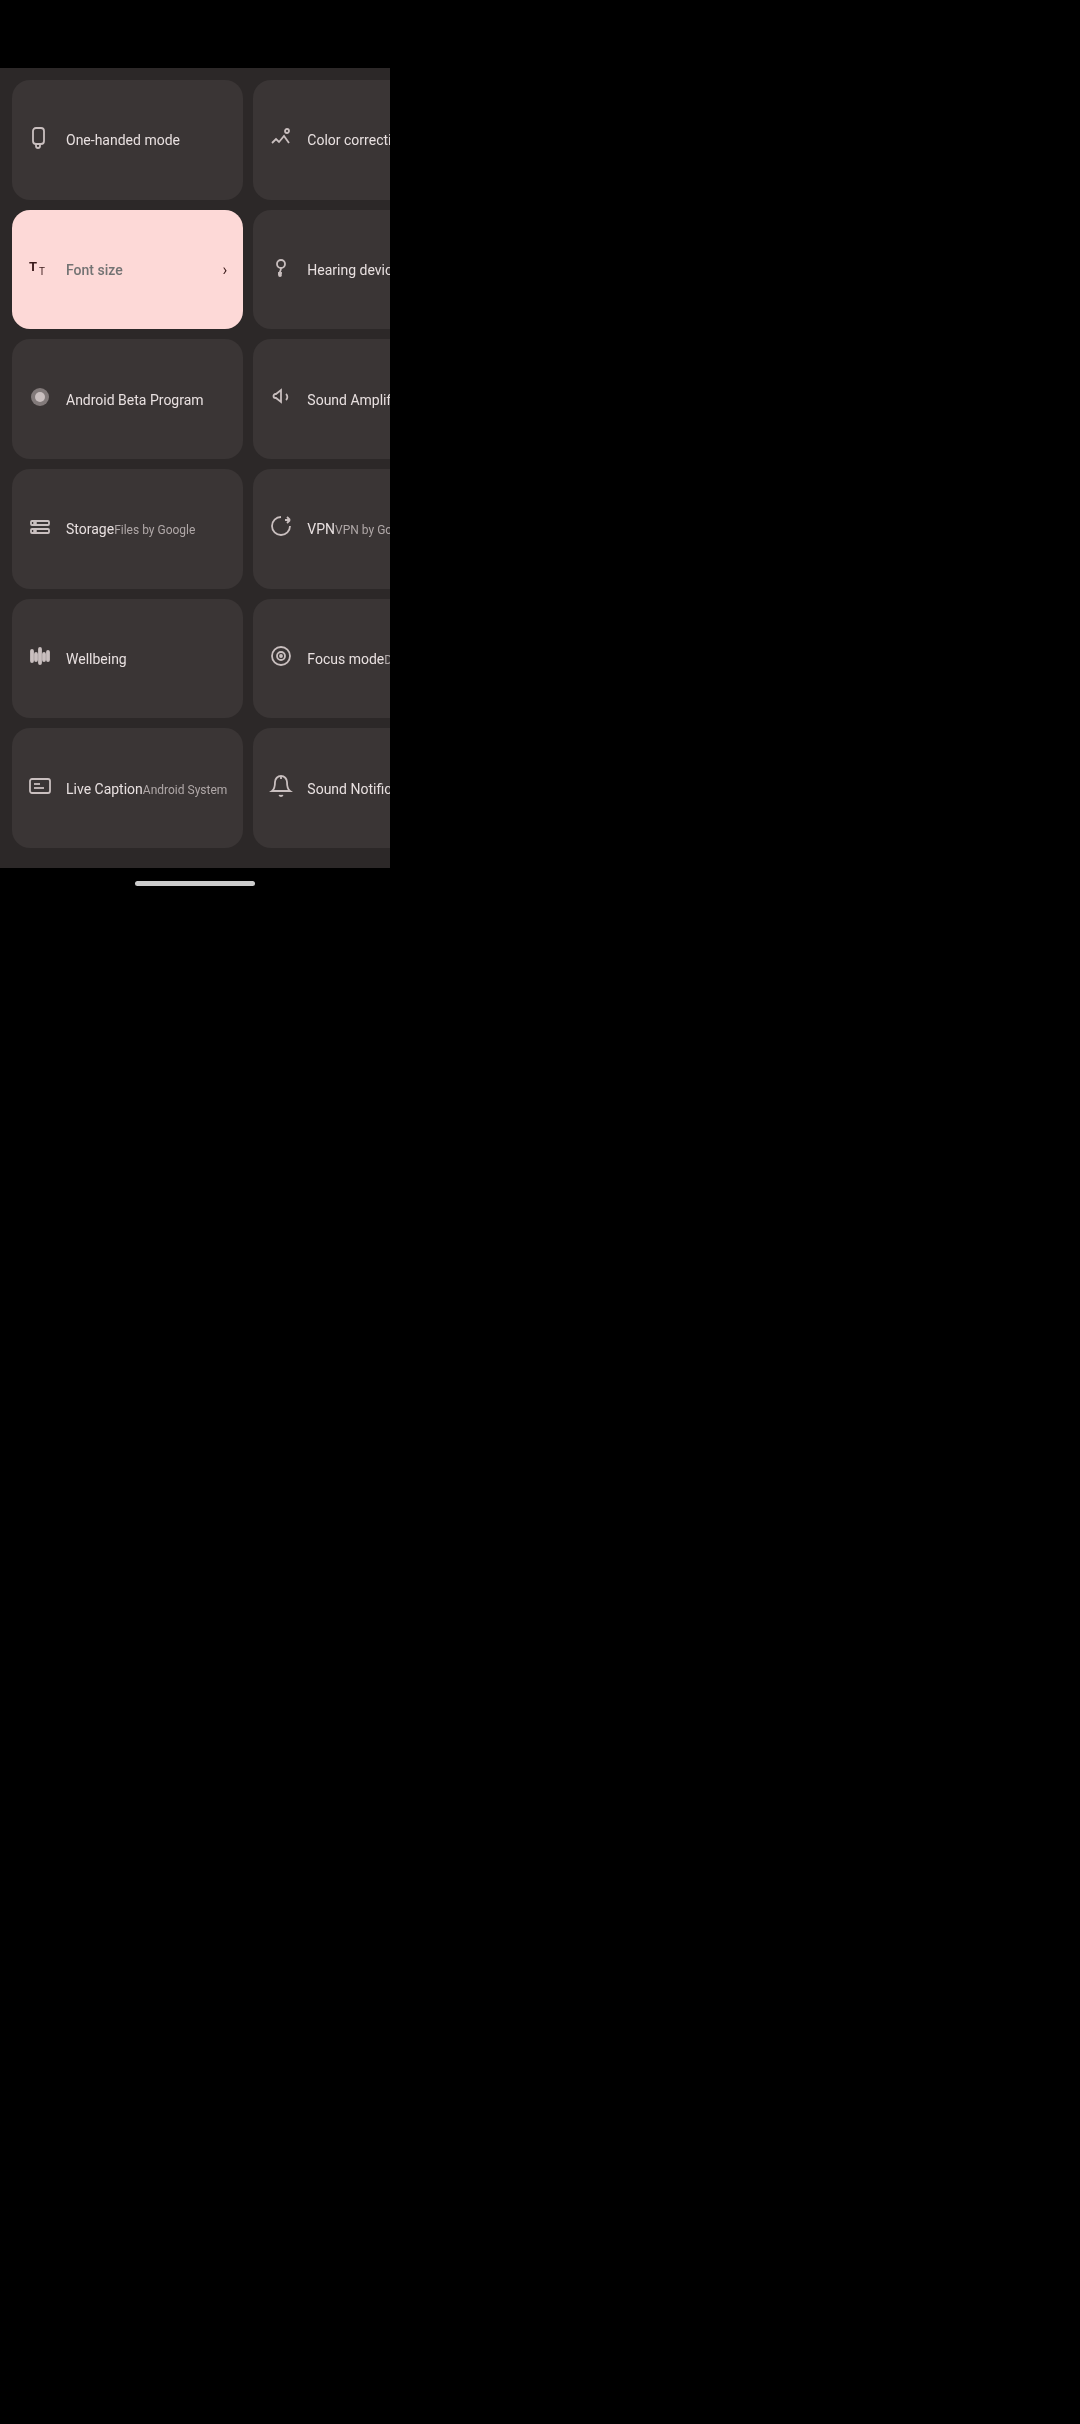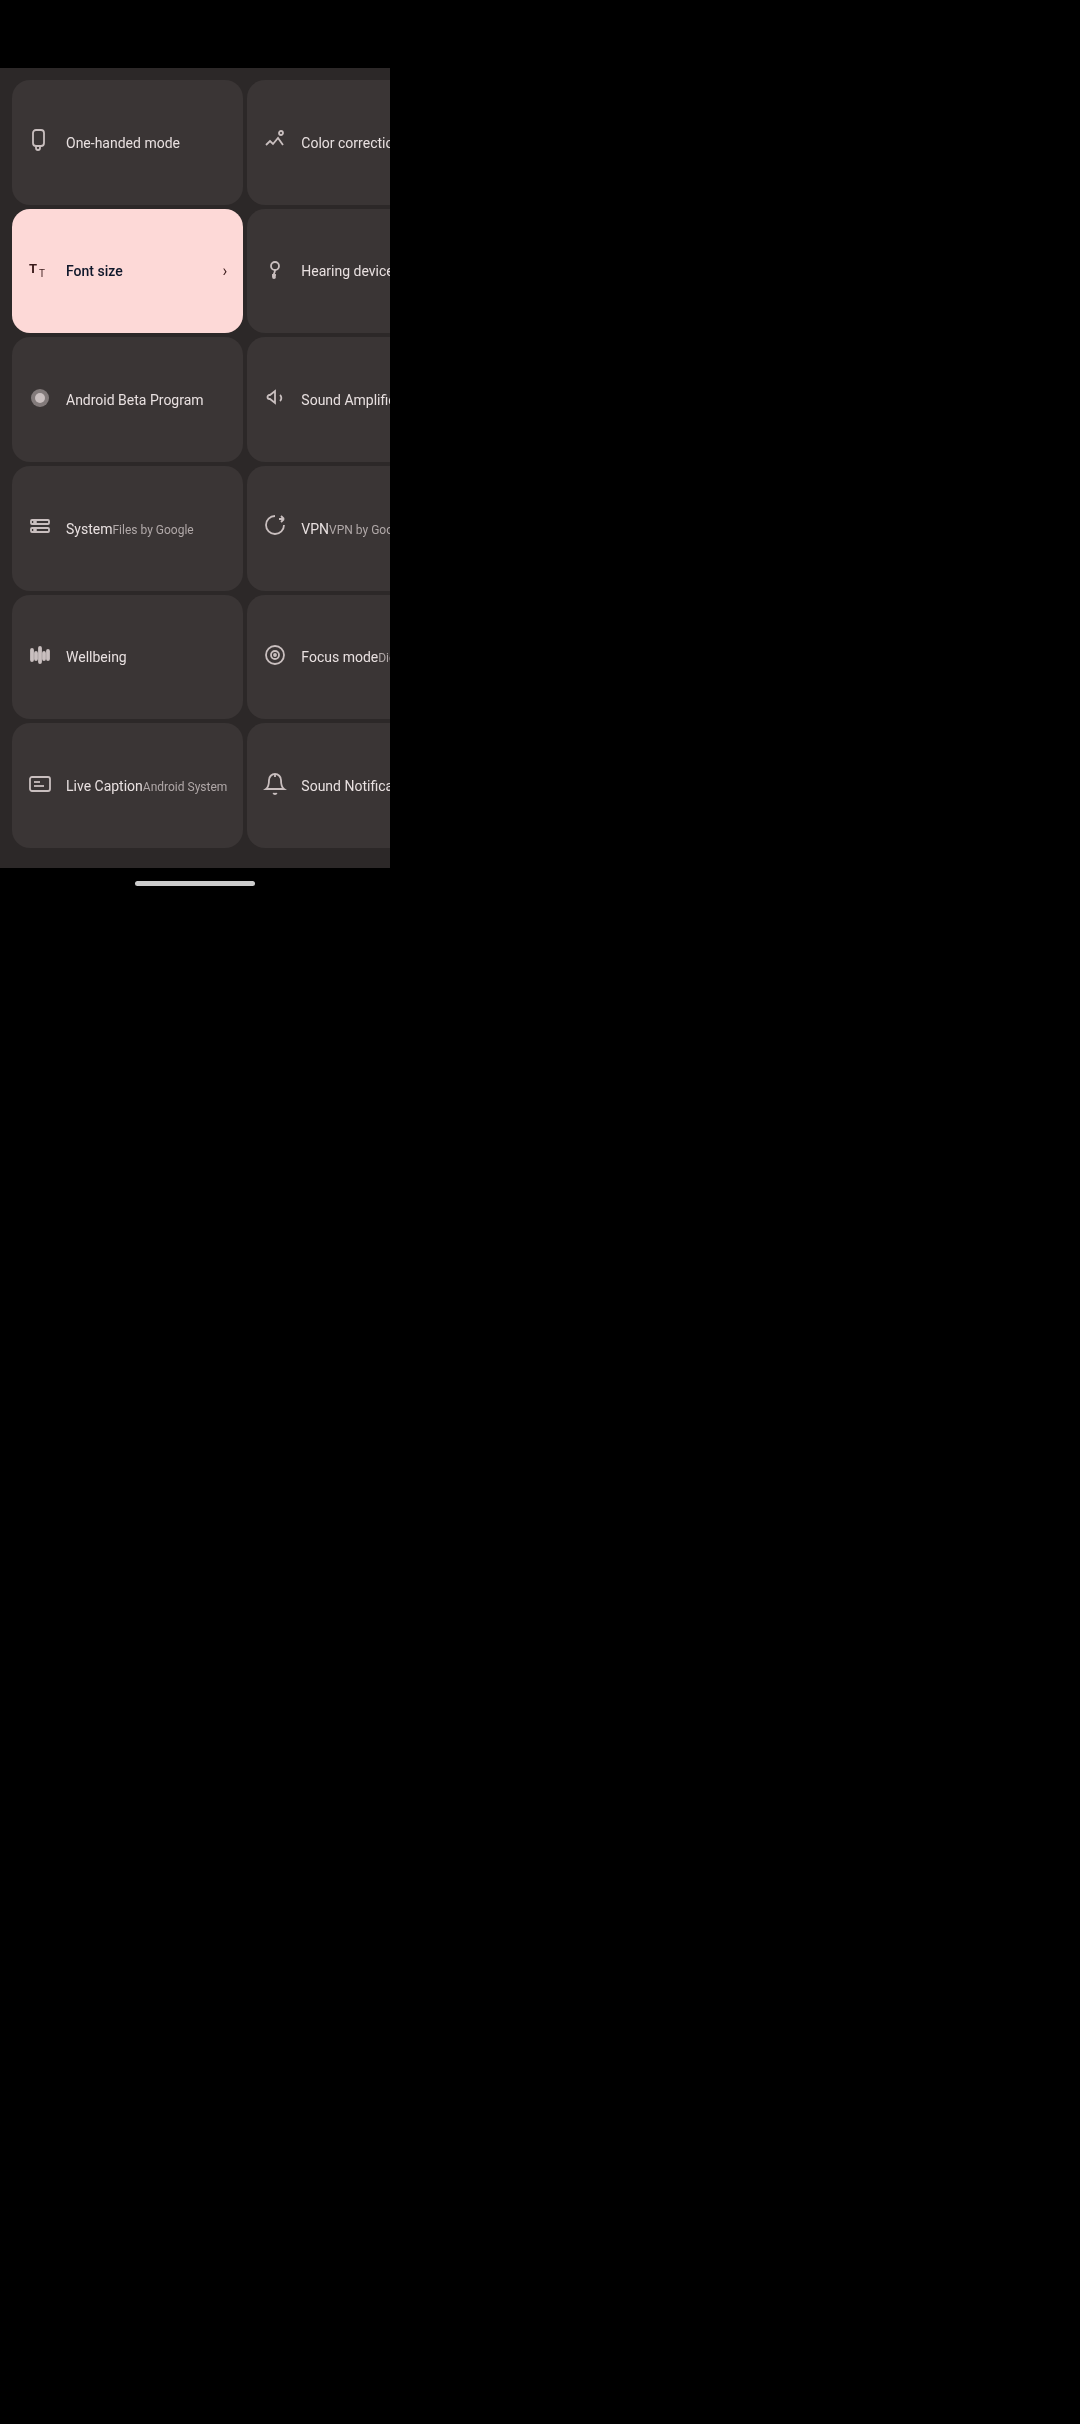--- a/index.html
+++ b/index.html
@@ -52,21 +52,21 @@
       color: #fff;
       letter-spacing: 0.5px;
       cursor: pointer;
     }
 
     .grid-container {
       background: #2c2828;
       padding: 12px 12px 20px 12px;
       display: grid;
       grid-template-columns: 1fr 1fr;
-      gap: 4px;
+      gap: 10px;
       min-height: 800px;
     }
 
     .tile {
       background: #3a3535;
       border-radius: 18px;
       padding: 18px 16px;
       display: flex;
       align-items: center;
       gap: 14px;
@@ -89,21 +89,21 @@
       font-size: 14px;
       font-weight: 400;
       color: #e8e0e0;
       white-space: nowrap;
       overflow: hidden;
       text-overflow: ellipsis;
       line-height: 1.3;
     }
 
     .tile.active .tile-title {
-      color: #0f172a;
+      color: #737373;
       font-weight: 500;
       margin-top: 25px;
     }
 
     .tile-subtitle {
       font-size: 12px;
       color: #b0a8a8;
       white-space: nowrap;
       overflow: hidden;
       text-overflow: ellipsis;
@@ -205,21 +205,21 @@
         </svg></span>
       <div class="tile-text"><span class="tile-title">Sound Amplifier</span></div>
     </div>
     <div class="tile">
       <span><svg class="icon-svg" viewBox="0 0 24 24" fill="none" stroke="#c9bfbf" stroke-width="1.8">
           <rect x="3" y="6" width="18" height="4" rx="1"></rect>
           <rect x="3" y="14" width="18" height="4" rx="1"></rect>
           <circle cx="7" cy="8" r="1" fill="#c9bfbf"></circle>
           <circle cx="7" cy="16" r="1" fill="#c9bfbf"></circle>
         </svg></span>
-      <div class="tile-text"><span class="tile-title">System</span><span class="tile-subtitle">Files by Google</span></div>
+      <div class="tile-text"><span class="tile-title">Storage</span><span class="tile-subtitle">Files by Google</span></div>
     </div>
     <div class="tile">
       <span><svg class="icon-svg" viewBox="0 0 24 24" fill="none" stroke="#c9bfbf" stroke-width="1.8">
           <path d="M12 2a9 9 0 109 9"></path>
           <path d="M18 8l3-3m0 0l-3-3m3 3h-5"></path>
         </svg></span>
       <div class="tile-text"><span class="tile-title">VPN</span><span class="tile-subtitle">VPN by Google</span></div>
     </div>
     <div class="tile">
       <span><svg class="icon-svg" viewBox="0 0 24 24" fill="none" stroke="#c9bfbf" stroke-width="1.8">

